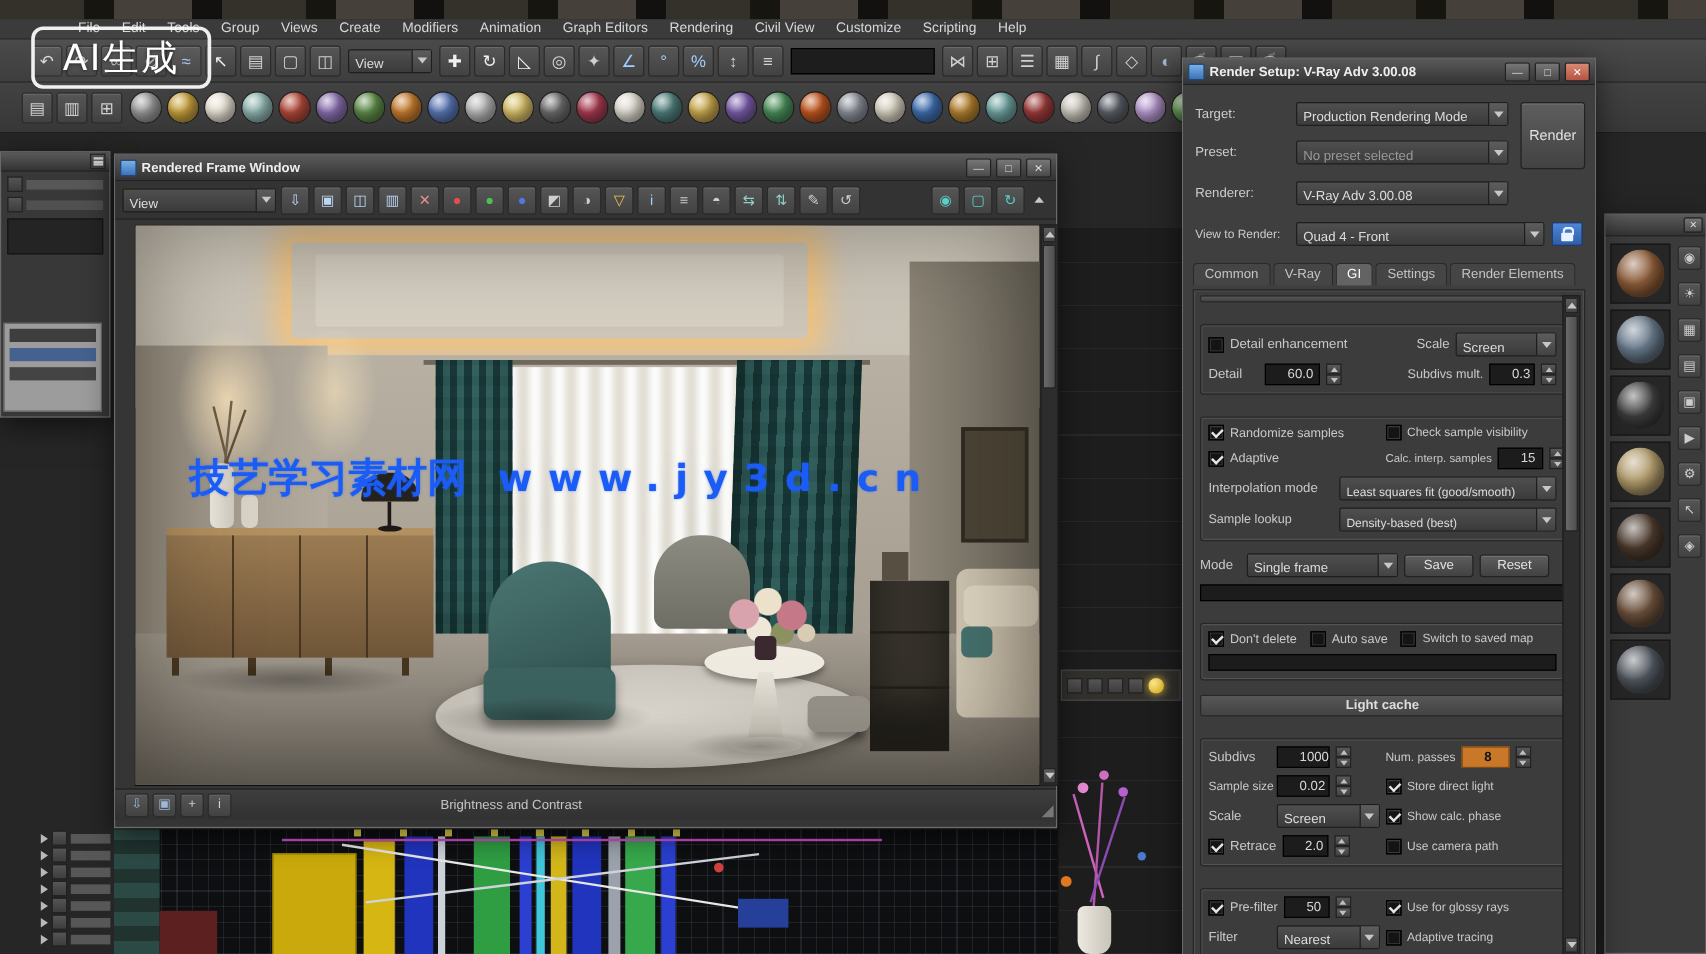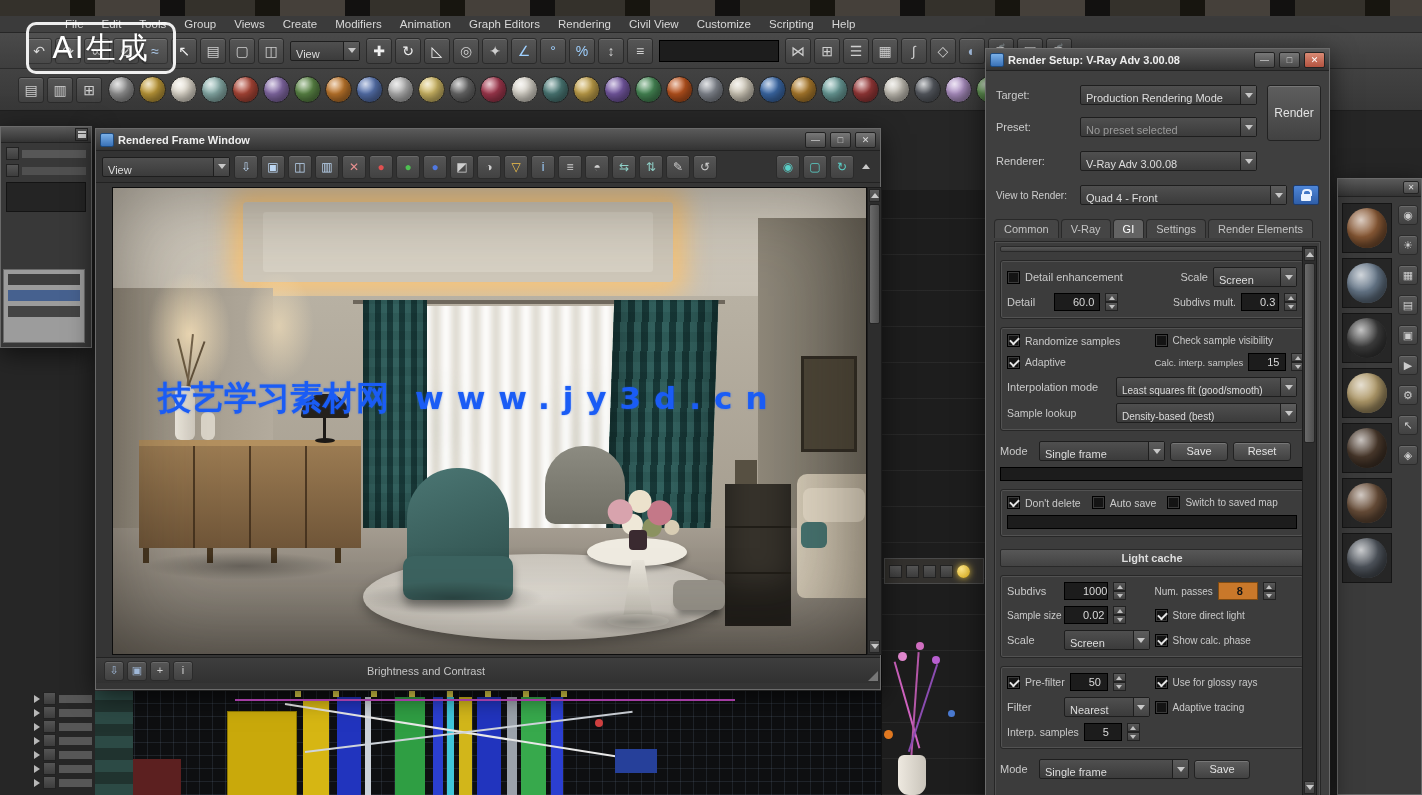--- a/index.html
+++ b/index.html
@@ -27,21 +27,21 @@
 .cb{width:13px;height:13px;flex:0 0 auto;background:#141414;border:1px solid #000;box-shadow:inset 0 0 0 1px #3a3a3a;position:relative}
 .cb.on::after{content:"";position:absolute;left:2px;top:2px;width:7px;height:4px;border-left:2px solid #e6e6e6;border-bottom:2px solid #e6e6e6;transform:rotate(-45deg)}
 .btn{background:linear-gradient(#5e5e5e,#424242);border:1px solid #222;border-radius:3px;color:#e2e2e2;font-size:11px;display:flex;align-items:center;justify-content:center;box-shadow:inset 0 1px 0 #777}
 .lbl{font-size:11px;color:#c9c9c9;white-space:nowrap}
 .titlebar{height:22px;display:flex;align-items:center;gap:4px;padding:0 4px;background:linear-gradient(#5a5a5a,#333);border-bottom:1px solid #222}
 .titlebar .title{flex:1;font-size:11px;font-weight:bold;color:#eee;white-space:nowrap;overflow:hidden}
 .winbtn{width:21px;height:16px;flex:0 0 auto;background:linear-gradient(#777,#4a4a4a);border:1px solid #222;border-radius:2px;font-size:9px;color:#ddd;display:flex;align-items:center;justify-content:center}
 .winbtn.close{background:linear-gradient(#d98a74,#b35340);color:#fff}
 .appicon{width:14px;height:14px;background:linear-gradient(#7ab0e8,#3a72b8);border:1px solid #1e4a7e;border-radius:2px;flex:0 0 auto}
 .win{background:#3f3f3f;border:1px solid #6a6a6a;box-shadow:0 6px 24px rgba(0,0,0,.6)}
-.grp{border:1px solid #272727;box-shadow:inset 0 0 0 1px #525252;border-radius:3px;padding:6px 6px 7px;margin-top:8px}
+.grp{border:1px solid #272727;box-shadow:inset 0 0 0 1px #525252;border-radius:3px;padding:6px 6px 7px;margin-top:18px}
 .grow{display:flex;align-items:center;gap:5px;margin-top:6px}
 .grow:first-child{margin-top:0}
 .roll{height:18px;background:linear-gradient(#575757,#434343);border:1px solid #292929;border-radius:2px;display:flex;align-items:center;justify-content:center;font-size:11px;font-weight:bold;color:#ddd}
 .tabs{display:flex;gap:2px}
 .tab{padding:3px 9px;background:#454545;border:1px solid #292929;border-bottom:none;border-radius:4px 4px 0 0;font-size:11px;color:#c3c3c3;white-space:nowrap}
 .tab.active{background:#636363;color:#fff}
 .half{display:flex;align-items:center;gap:5px;flex:1;min-width:0}
 .vscroll{position:absolute;width:15px;background:#2d2d2d;border:1px solid #1c1c1c}
 .vthumb{position:absolute;left:1px;right:1px;background:linear-gradient(90deg,#6a6a6a,#4e4e4e);border:1px solid #242424;border-radius:2px}
 .varrow{position:absolute;left:1px;right:1px;height:13px;background:linear-gradient(#5c5c5c,#434343);border:1px solid #242424;display:flex;align-items:center;justify-content:center}
@@ -760,20 +760,41 @@
                   <span class="arr">
                     <span class="tri-d"></span>
                   </span>
                 </div>
             </div>
             <div class="half">
                 <span class="cb on"></span>
                 <span class="lbl" style="font-size:10px">Show calc. phase</span>
               </div>
           </div>
+          <div class="grow">
+            <div class="half">
+              <span class="cb on"></span>
+              <span class="lbl">Retrace</span>
+              <div class="fld" style="width:34px">
+                  <span>2.0</span>
+                </div>
+              <span class="spin">
+                  <i>
+                    <b></b>
+                  </i>
+                  <i>
+                    <b></b>
+                  </i>
+                </span>
+            </div>
+            <div class="half">
+                <span class="cb"></span>
+                <span class="lbl" style="font-size:10px">Use camera path</span>
+              </div>
+          </div>
         </div>
 
         <div class="grp">
           <div class="grow">
             <div class="half">
               <span class="cb on"></span>
               <span class="lbl" style="font-size:10.5px">Pre-filter</span>
               <div class="fld" style="width:34px">
                   <span>50</span>
                 </div>

